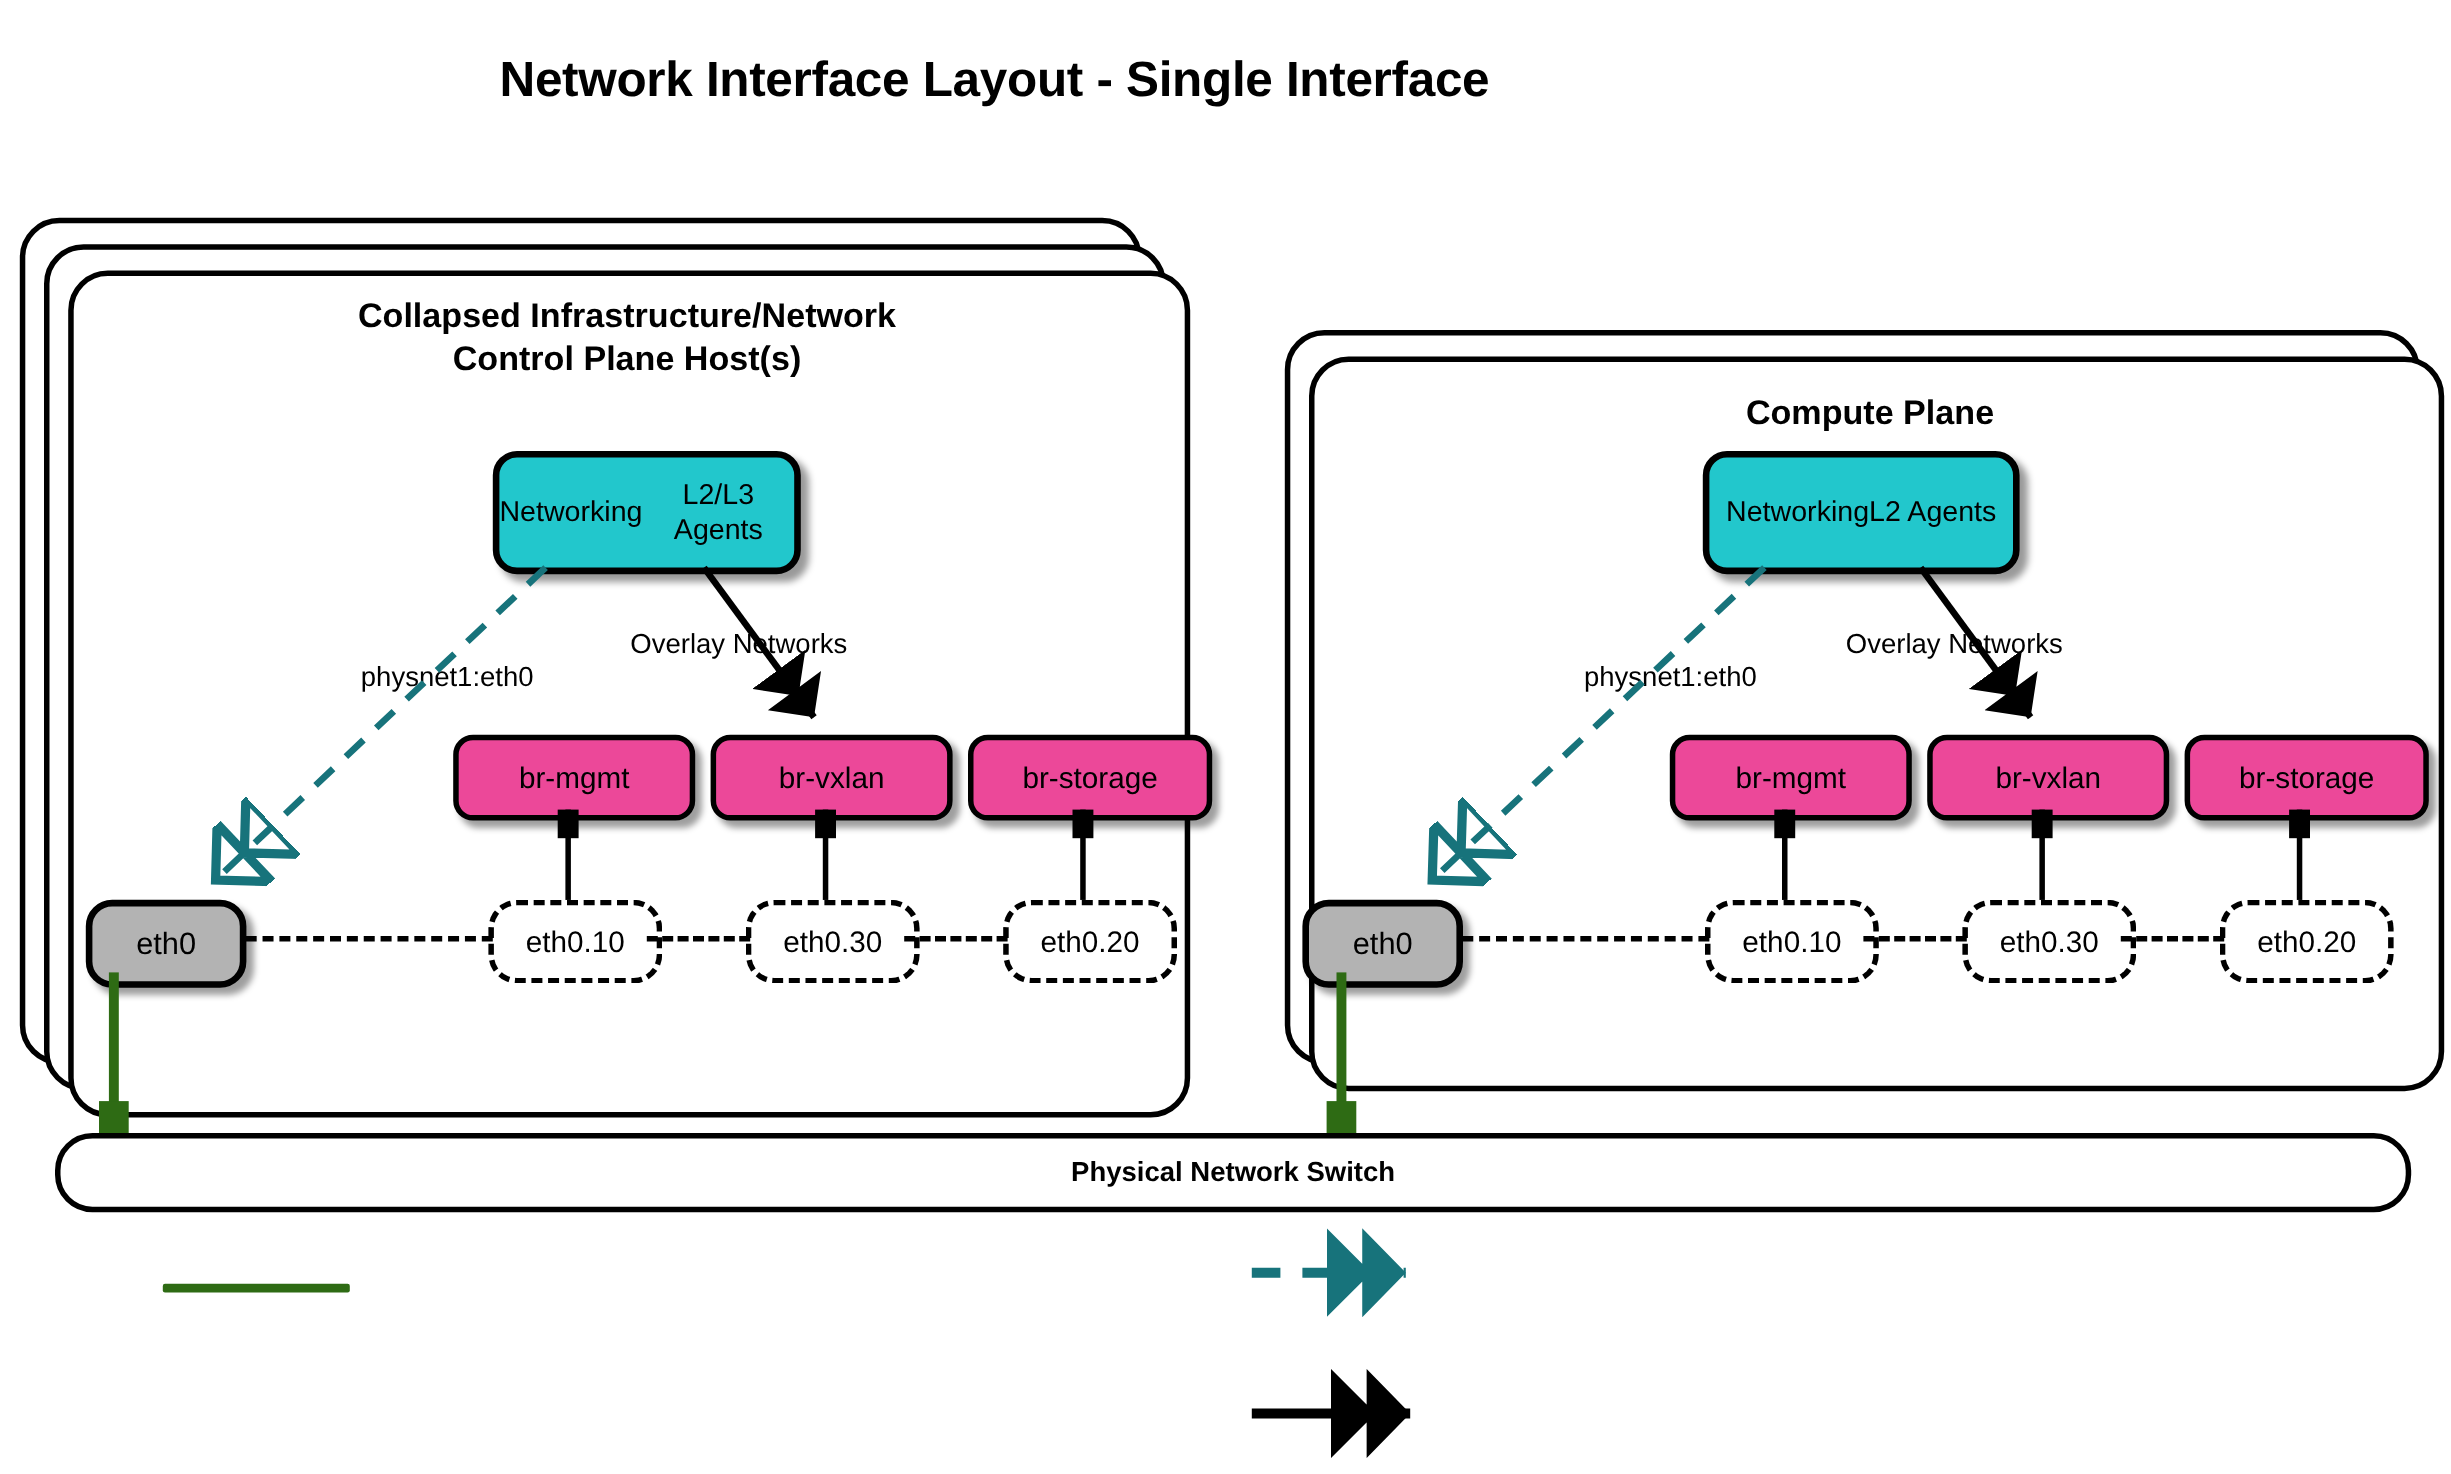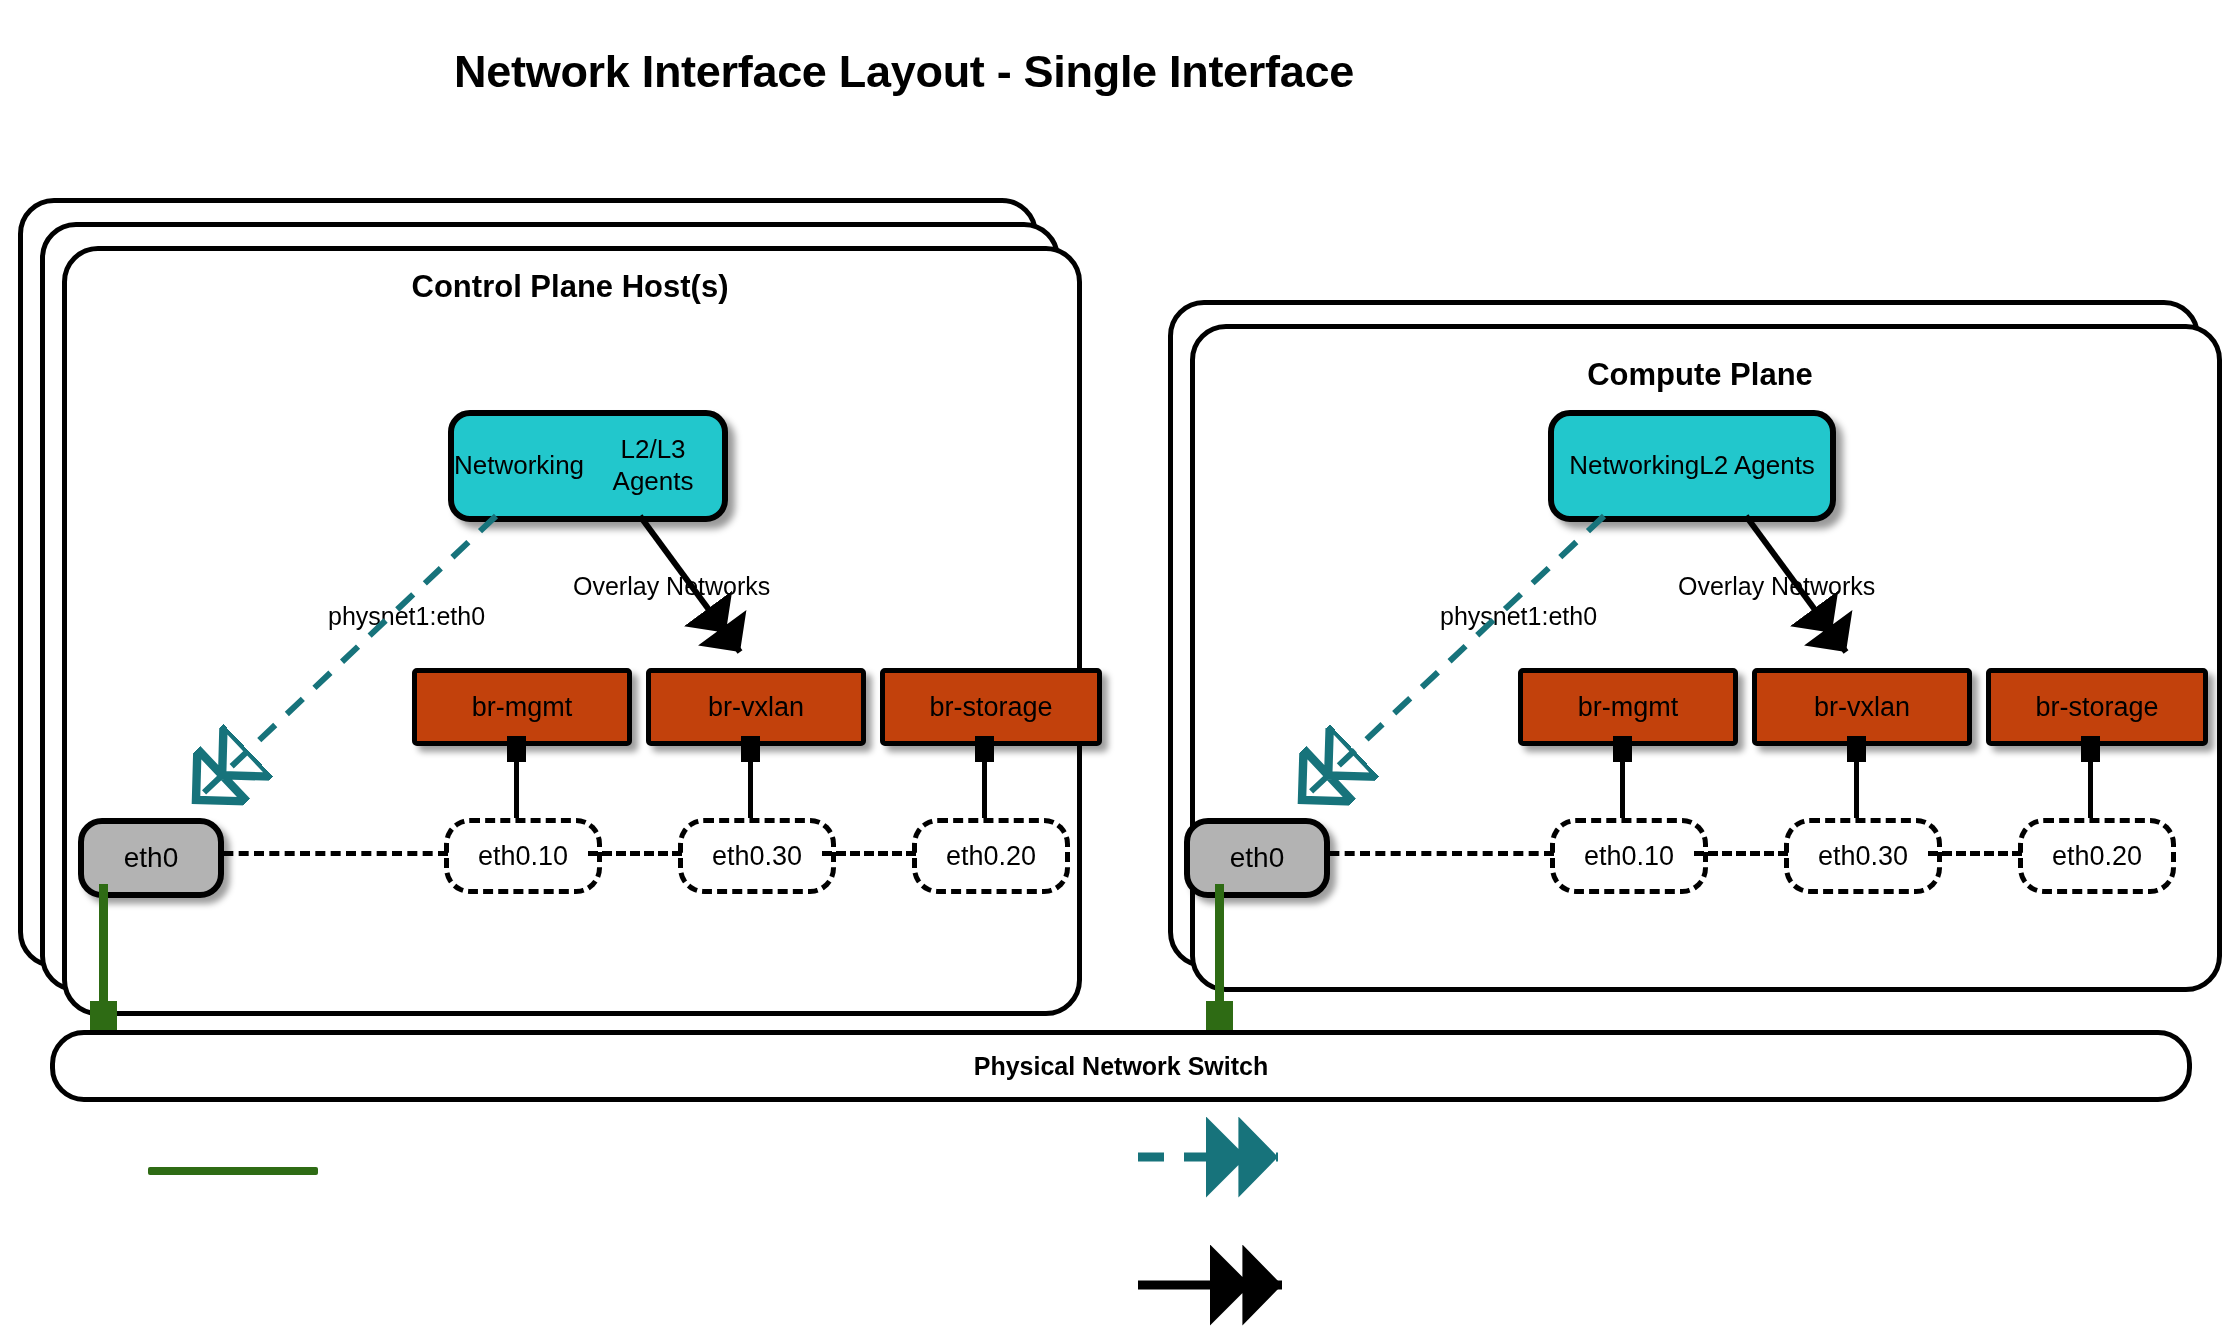--- a/index.html
+++ b/index.html
@@ -24,21 +24,21 @@
   
   .agent-box{
     position:absolute;border:6px solid #000;border-radius:22px;
     display:flex;flex-direction:row;align-items:center;justify-content:center;
     font-size:26px;line-height:1.22;text-align:center;
     box-shadow:7px 7px 7px rgba(0,0,0,0.40);
   }
 
   
   .bridge-box{
-    position:absolute;background:#c2410c;border:5px solid #000;border-radius:5px;
+    position:absolute;background:#ec4899;border:5px solid #000;border-radius:18px;
     display:flex;align-items:center;justify-content:center;
     font-size:27px;box-shadow:6px 6px 6px rgba(0,0,0,0.38);
   }
 
   
   .vlan-node{
     position:absolute;background:#fff;border:5px dashed #000;border-radius:26px;
     display:flex;align-items:center;justify-content:center;font-size:27px;
   }
 
@@ -76,20 +76,21 @@
 
 <div id="diagram">
 
   <div class="title">Network Interface Layout - Single Interface</div>
 
   <div class="stack-card" style="left:18px;top:198px;width:1010px;height:760px;"></div>
   <div class="stack-card" style="left:40px;top:222px;width:1010px;height:760px;"></div>
   <div class="stack-card" style="left:62px;top:246px;width:1010px;height:760px;"></div>
 
   <div class="host-title" style="left:180px;top:268px;width:780px;">
+    <div>Collapsed Infrastructure/Network</div>
     <div>Control Plane Host(s)</div>
   </div>
 
   <div class="agent-box" style="left:448px;top:410px;width:268px;height:100px;background:#22C7CC;">
     <span>Networking</span>
     <span>L2/L3 Agents</span>
   </div>
 
   <div class="lbl" style="left:328px;top:602px;">physnet1:eth0</div>
   <div class="lbl" style="left:573px;top:572px;">Overlay Networks</div>

